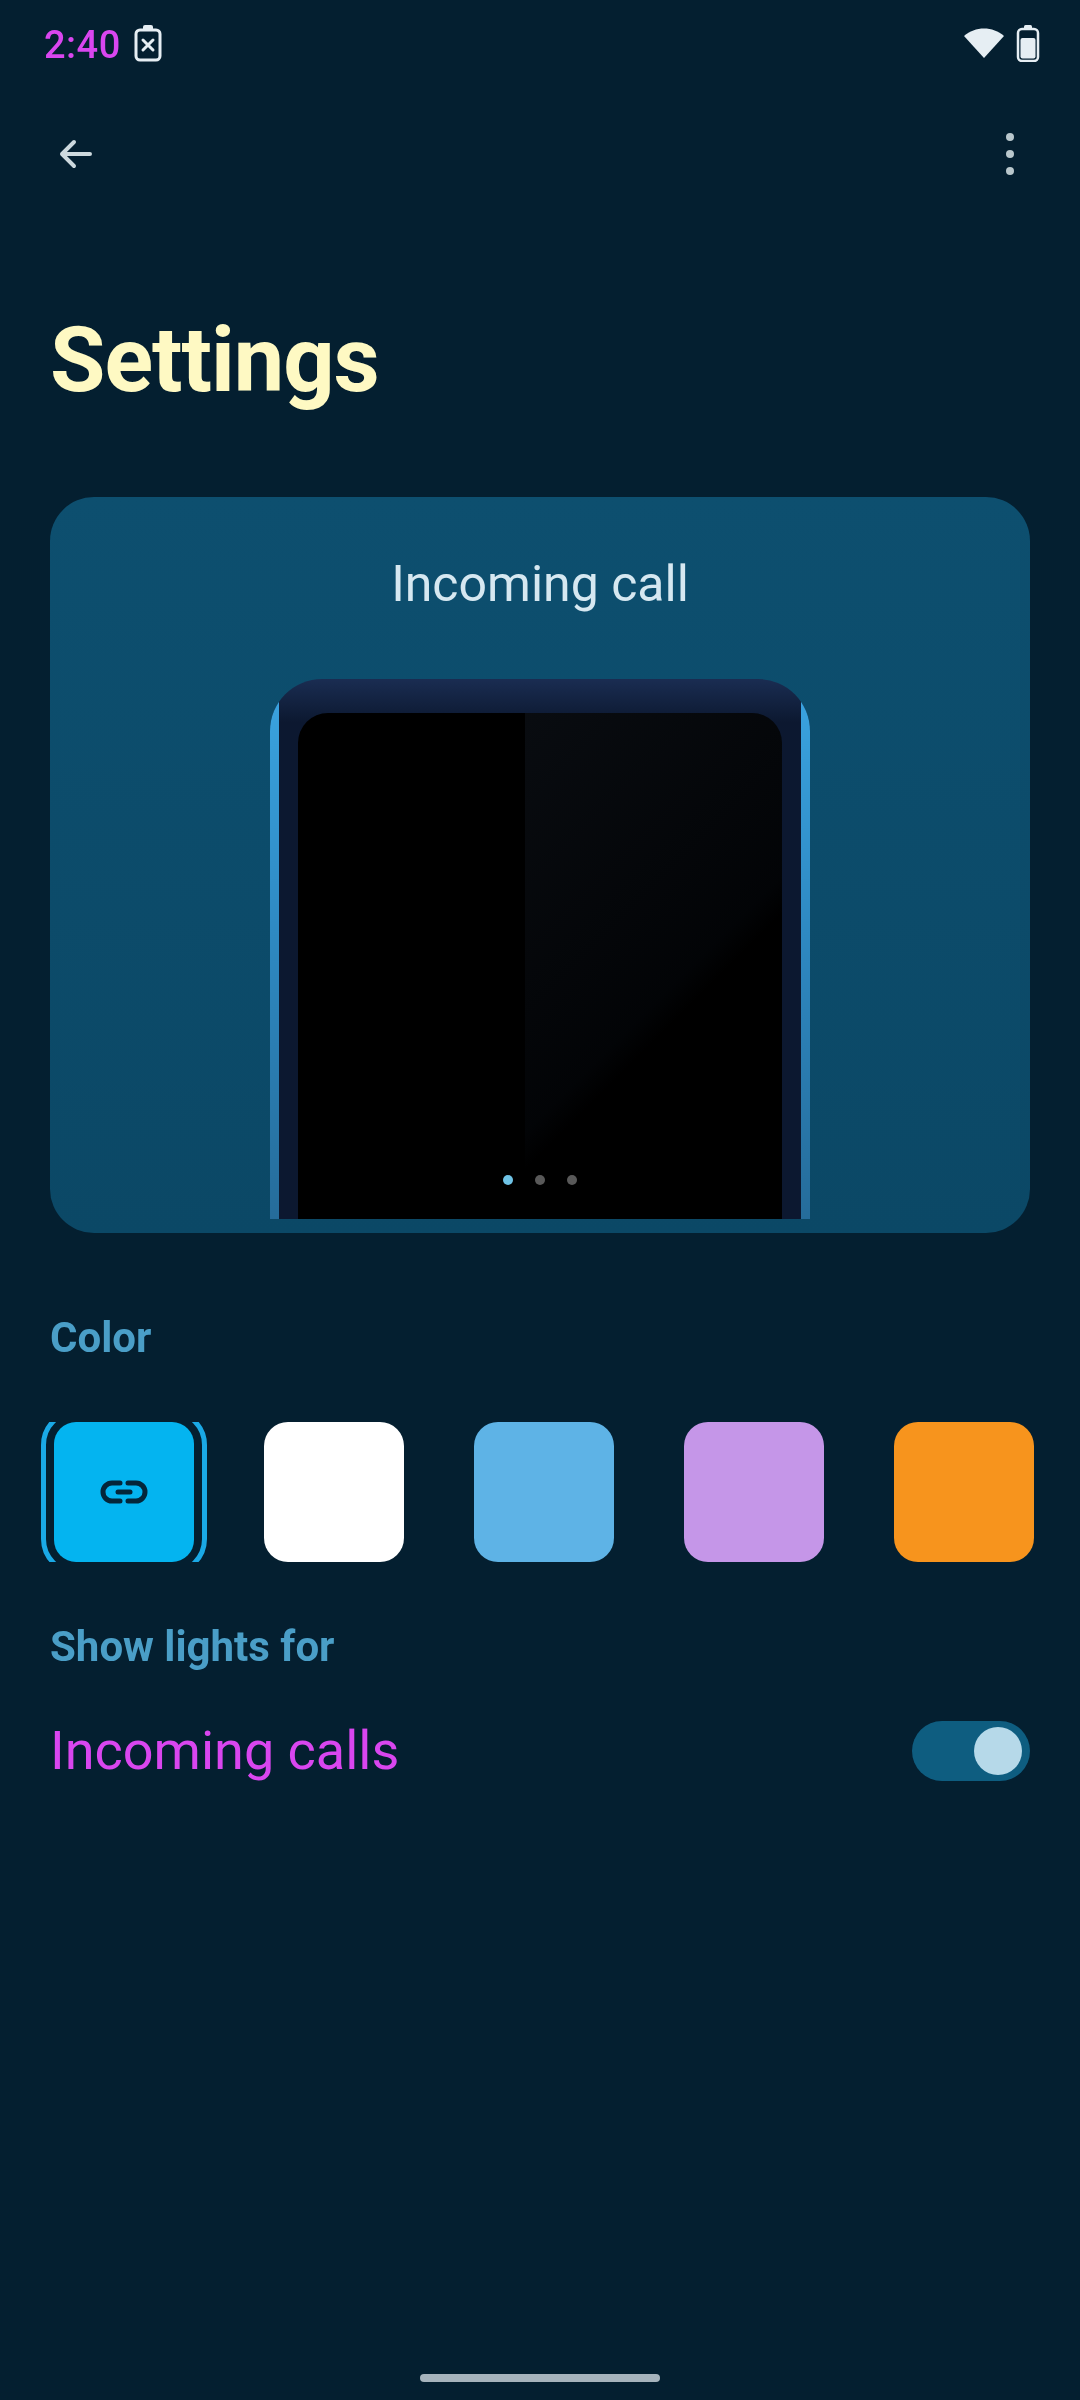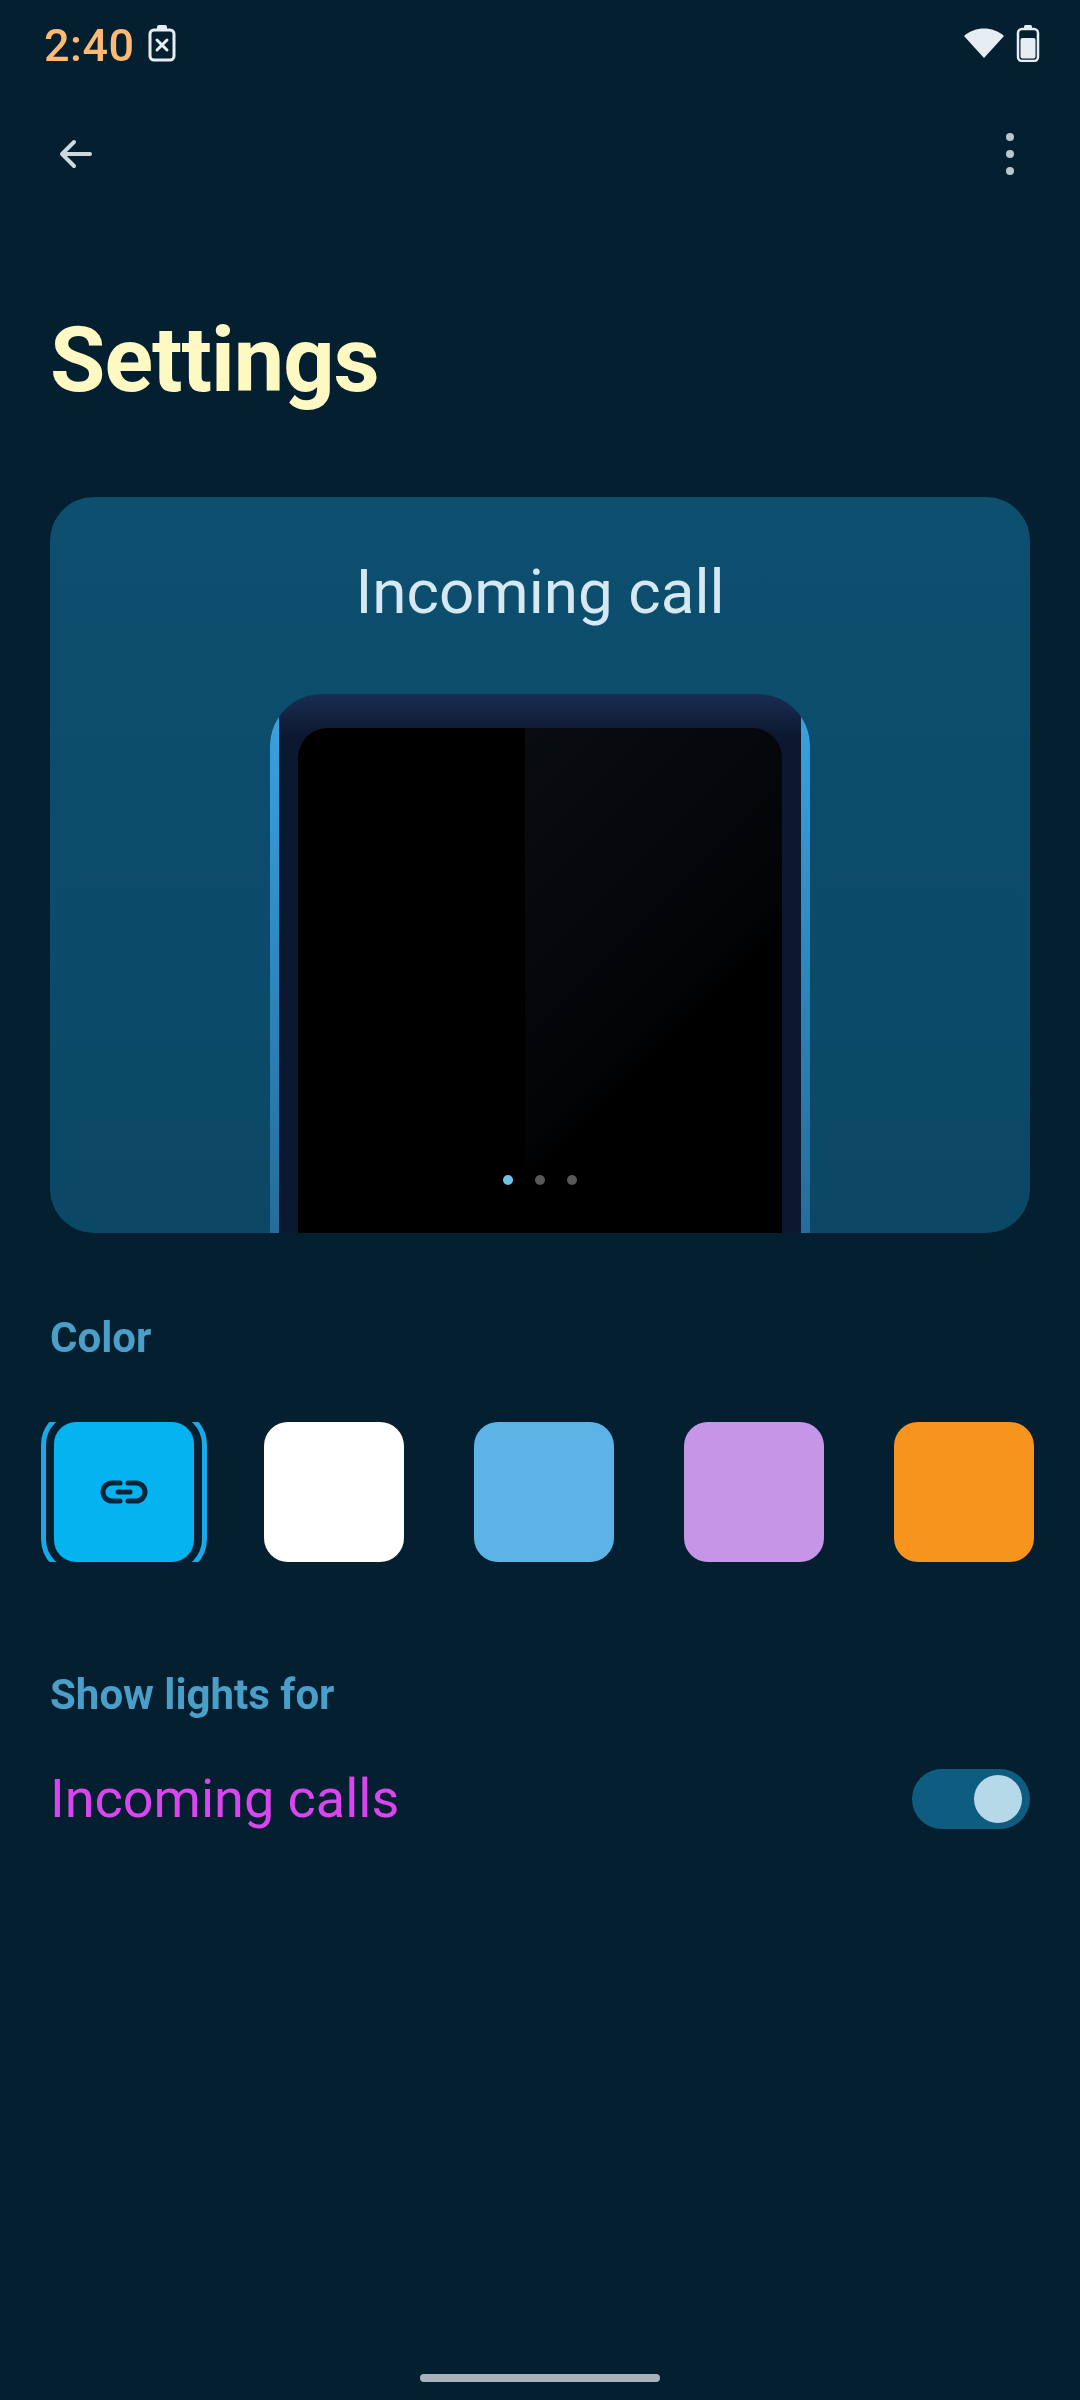--- a/index.html
+++ b/index.html
@@ -24,23 +24,23 @@
       align-items: center;
       padding: 18px 40px 18px 44px;
       height: 90px;
     }
     .status-left {
       display: flex;
       align-items: center;
       gap: 12px;
     }
     .status-time {
-      font-size: 45px;
+      font-size: 38px;
       font-weight: 500;
-      color: #fdba74;
+      color: #d946ef;
       letter-spacing: 0.5px;
     }
     .status-right {
       display: flex;
       align-items: center;
       gap: 10px;
     }
     
     
     .app-bar {
@@ -81,21 +81,21 @@
       background: linear-gradient(180deg, #0d4f6f 0%, #0b4866 100%);
       border-radius: 44px;
       overflow: hidden;
       height: 736px;
       position: relative;
       display: flex;
       flex-direction: column;
       align-items: center;
     }
     .preview-title {
-      font-size: 62px;
+      font-size: 50px;
       font-weight: 400;
       color: #d6e8f1;
       margin-top: 58px;
       text-align: center;
     }
     .phone-mockup {
       margin-top: 66px;
       width: 540px;
       height: 540px;
       position: relative;
@@ -189,21 +189,21 @@
       align-items: center;
       justify-content: center;
     }
     .color-swatch.selected-inner {
       background: #04b4f0;
       border-radius: 22px;
     }
     
     
     .toggle-section {
-      margin-top: 108px;
+      margin-top: 60px;
     }
     .toggle-section .section-label {
       margin-top: 0;
     }
     .toggle-row {
       display: flex;
       justify-content: space-between;
       align-items: center;
       padding: 48px 50px 48px 50px;
     }

